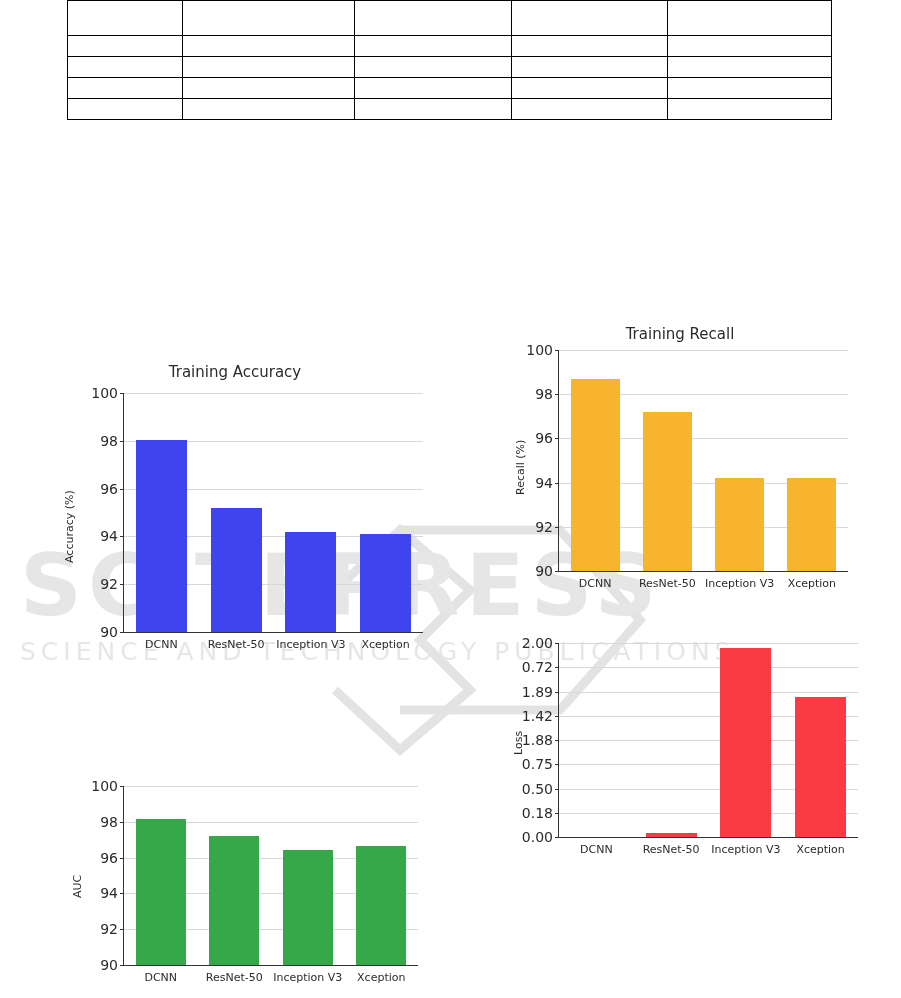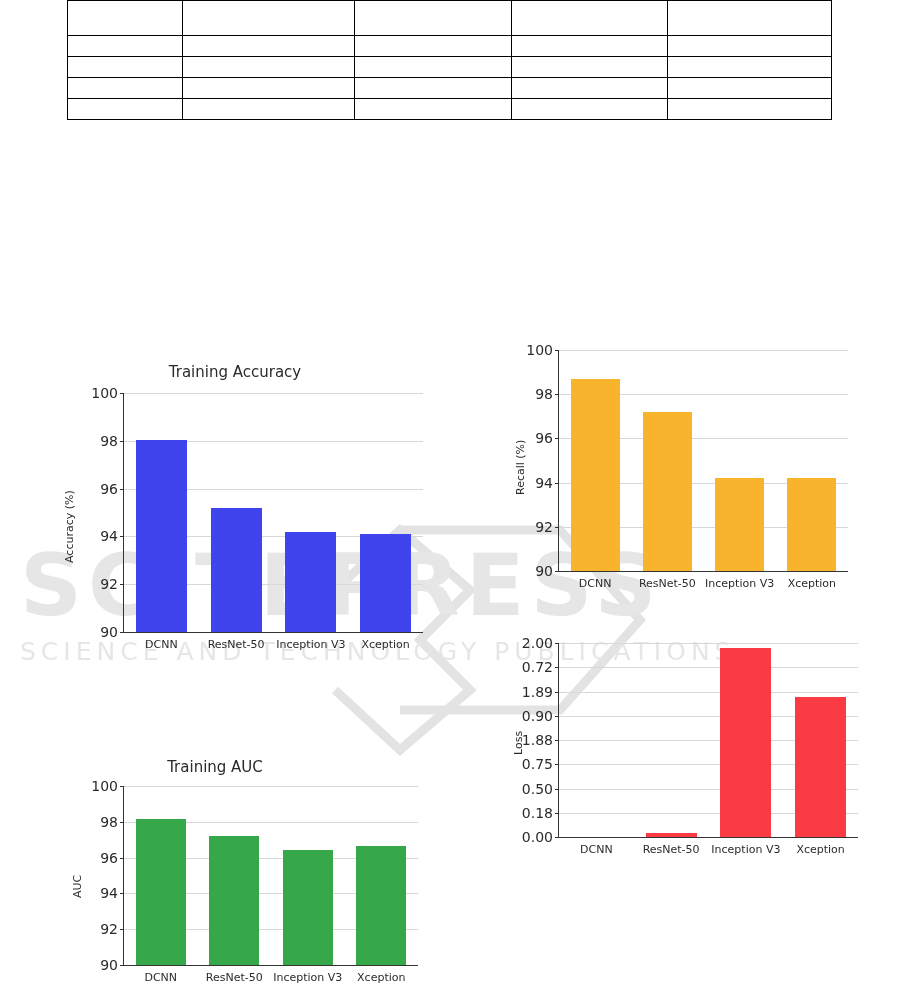--- a/index.html
+++ b/index.html
@@ -206,21 +206,20 @@
         <div class="bar" style="height: 41%; background: rgb(63, 68, 238);"></div>
       </div>
       <div class="xtick" style="left: 12.5%;">DCNN</div>
       <div class="xtick" style="left: 37.5%;">ResNet-50</div>
       <div class="xtick" style="left: 62.5%;">Inception V3</div>
       <div class="xtick" style="left: 87.5%;">Xception</div>
     </div>
 </div>
 
 <div class="chart" id="chart-training-auc">
-  <div class="chart-title">Training AUC</div>
   <div class="ylabel" style="left:36px; top:140px;">AUC</div>
   <div class="plot">
       <div class="ytick" style="top: 100%;">90</div>
       <div class="gridline" style="top: 80%;"></div>
       <div class="ytick" style="top: 80%;">92</div>
       <div class="gridline" style="top: 60%;"></div>
       <div class="ytick" style="top: 60%;">94</div>
       <div class="gridline" style="top: 40%;"></div>
       <div class="ytick" style="top: 40%;">96</div>
       <div class="gridline" style="top: 20%;"></div>
@@ -234,20 +233,21 @@
         <div class="bar" style="height: 66.5%; background: rgb(55, 168, 74);"></div>
       </div>
       <div class="xtick" style="left: 12.5%;">DCNN</div>
       <div class="xtick" style="left: 37.5%;">ResNet-50</div>
       <div class="xtick" style="left: 62.5%;">Inception V3</div>
       <div class="xtick" style="left: 87.5%;">Xception</div>
     </div>
 </div>
 
 <div class="chart" id="chart-training-recall">
+  <div class="chart-title">Training Recall</div>
   <div class="ylabel" style="left:14px; top:170px;">Recall (%)</div>
   <div class="plot">
       <div class="ytick" style="top: 100%;">90</div>
       <div class="gridline" style="top: 80%;"></div>
       <div class="ytick" style="top: 80%;">92</div>
       <div class="gridline" style="top: 60%;"></div>
       <div class="ytick" style="top: 60%;">94</div>
       <div class="gridline" style="top: 40%;"></div>
       <div class="ytick" style="top: 40%;">96</div>
       <div class="gridline" style="top: 20%;"></div>
@@ -273,21 +273,21 @@
       <div class="ytick" style="top: 100%;">0.00</div>
       <div class="gridline" style="top: 87.5%;"></div>
       <div class="ytick" style="top: 87.5%;">0.18</div>
       <div class="gridline" style="top: 75%;"></div>
       <div class="ytick" style="top: 75%;">0.50</div>
       <div class="gridline" style="top: 62.5%;"></div>
       <div class="ytick" style="top: 62.5%;">0.75</div>
       <div class="gridline" style="top: 50%;"></div>
       <div class="ytick" style="top: 50%;">1.88</div>
       <div class="gridline" style="top: 37.5%;"></div>
-      <div class="ytick" style="top: 37.5%;">0.90</div>
+      <div class="ytick" style="top: 37.5%;">1.42</div>
       <div class="gridline" style="top: 25%;"></div>
       <div class="ytick" style="top: 25%;">1.89</div>
       <div class="gridline" style="top: 12.5%;"></div>
       <div class="ytick" style="top: 12.5%;">0.72</div>
       <div class="gridline" style="top: 0%;"></div>
       <div class="ytick" style="top: 0%;">2.00</div>
       <div class="bars">
         <div class="bar" style="height: 0%; background: rgb(251, 59, 67);"></div>
         <div class="bar" style="height: 2%; background: rgb(251, 59, 67);"></div>
         <div class="bar" style="height: 97.5%; background: rgb(251, 59, 67);"></div>

